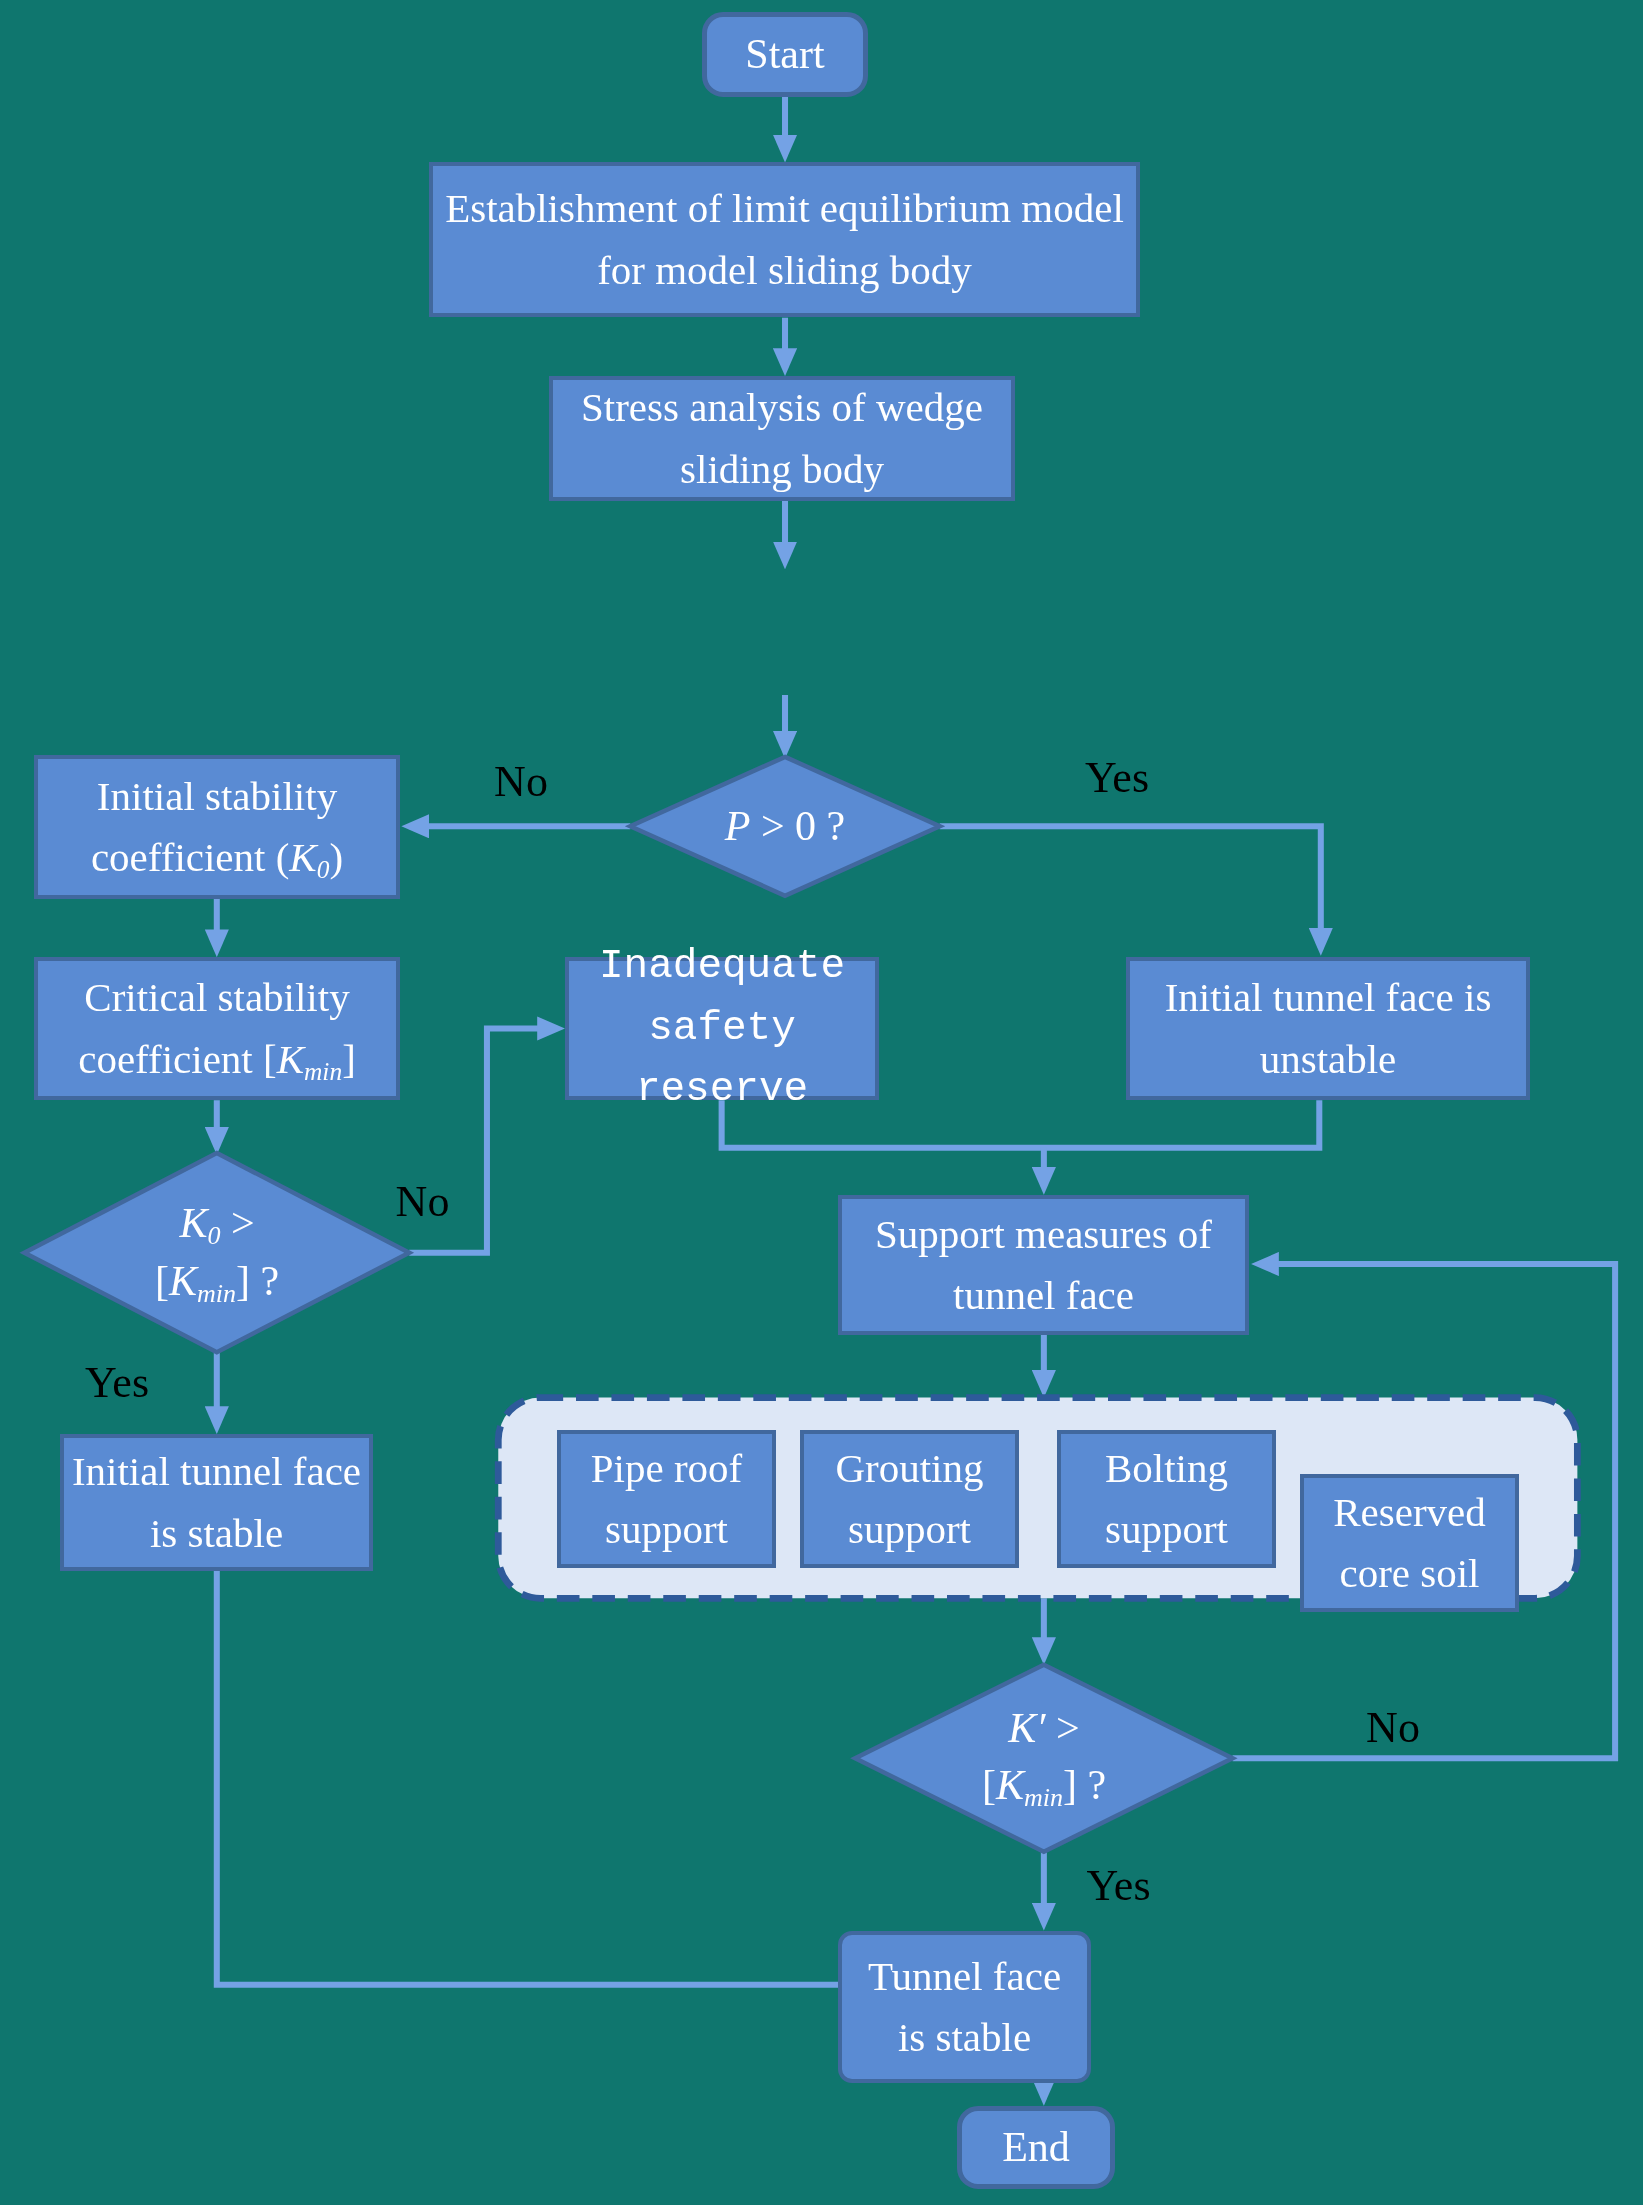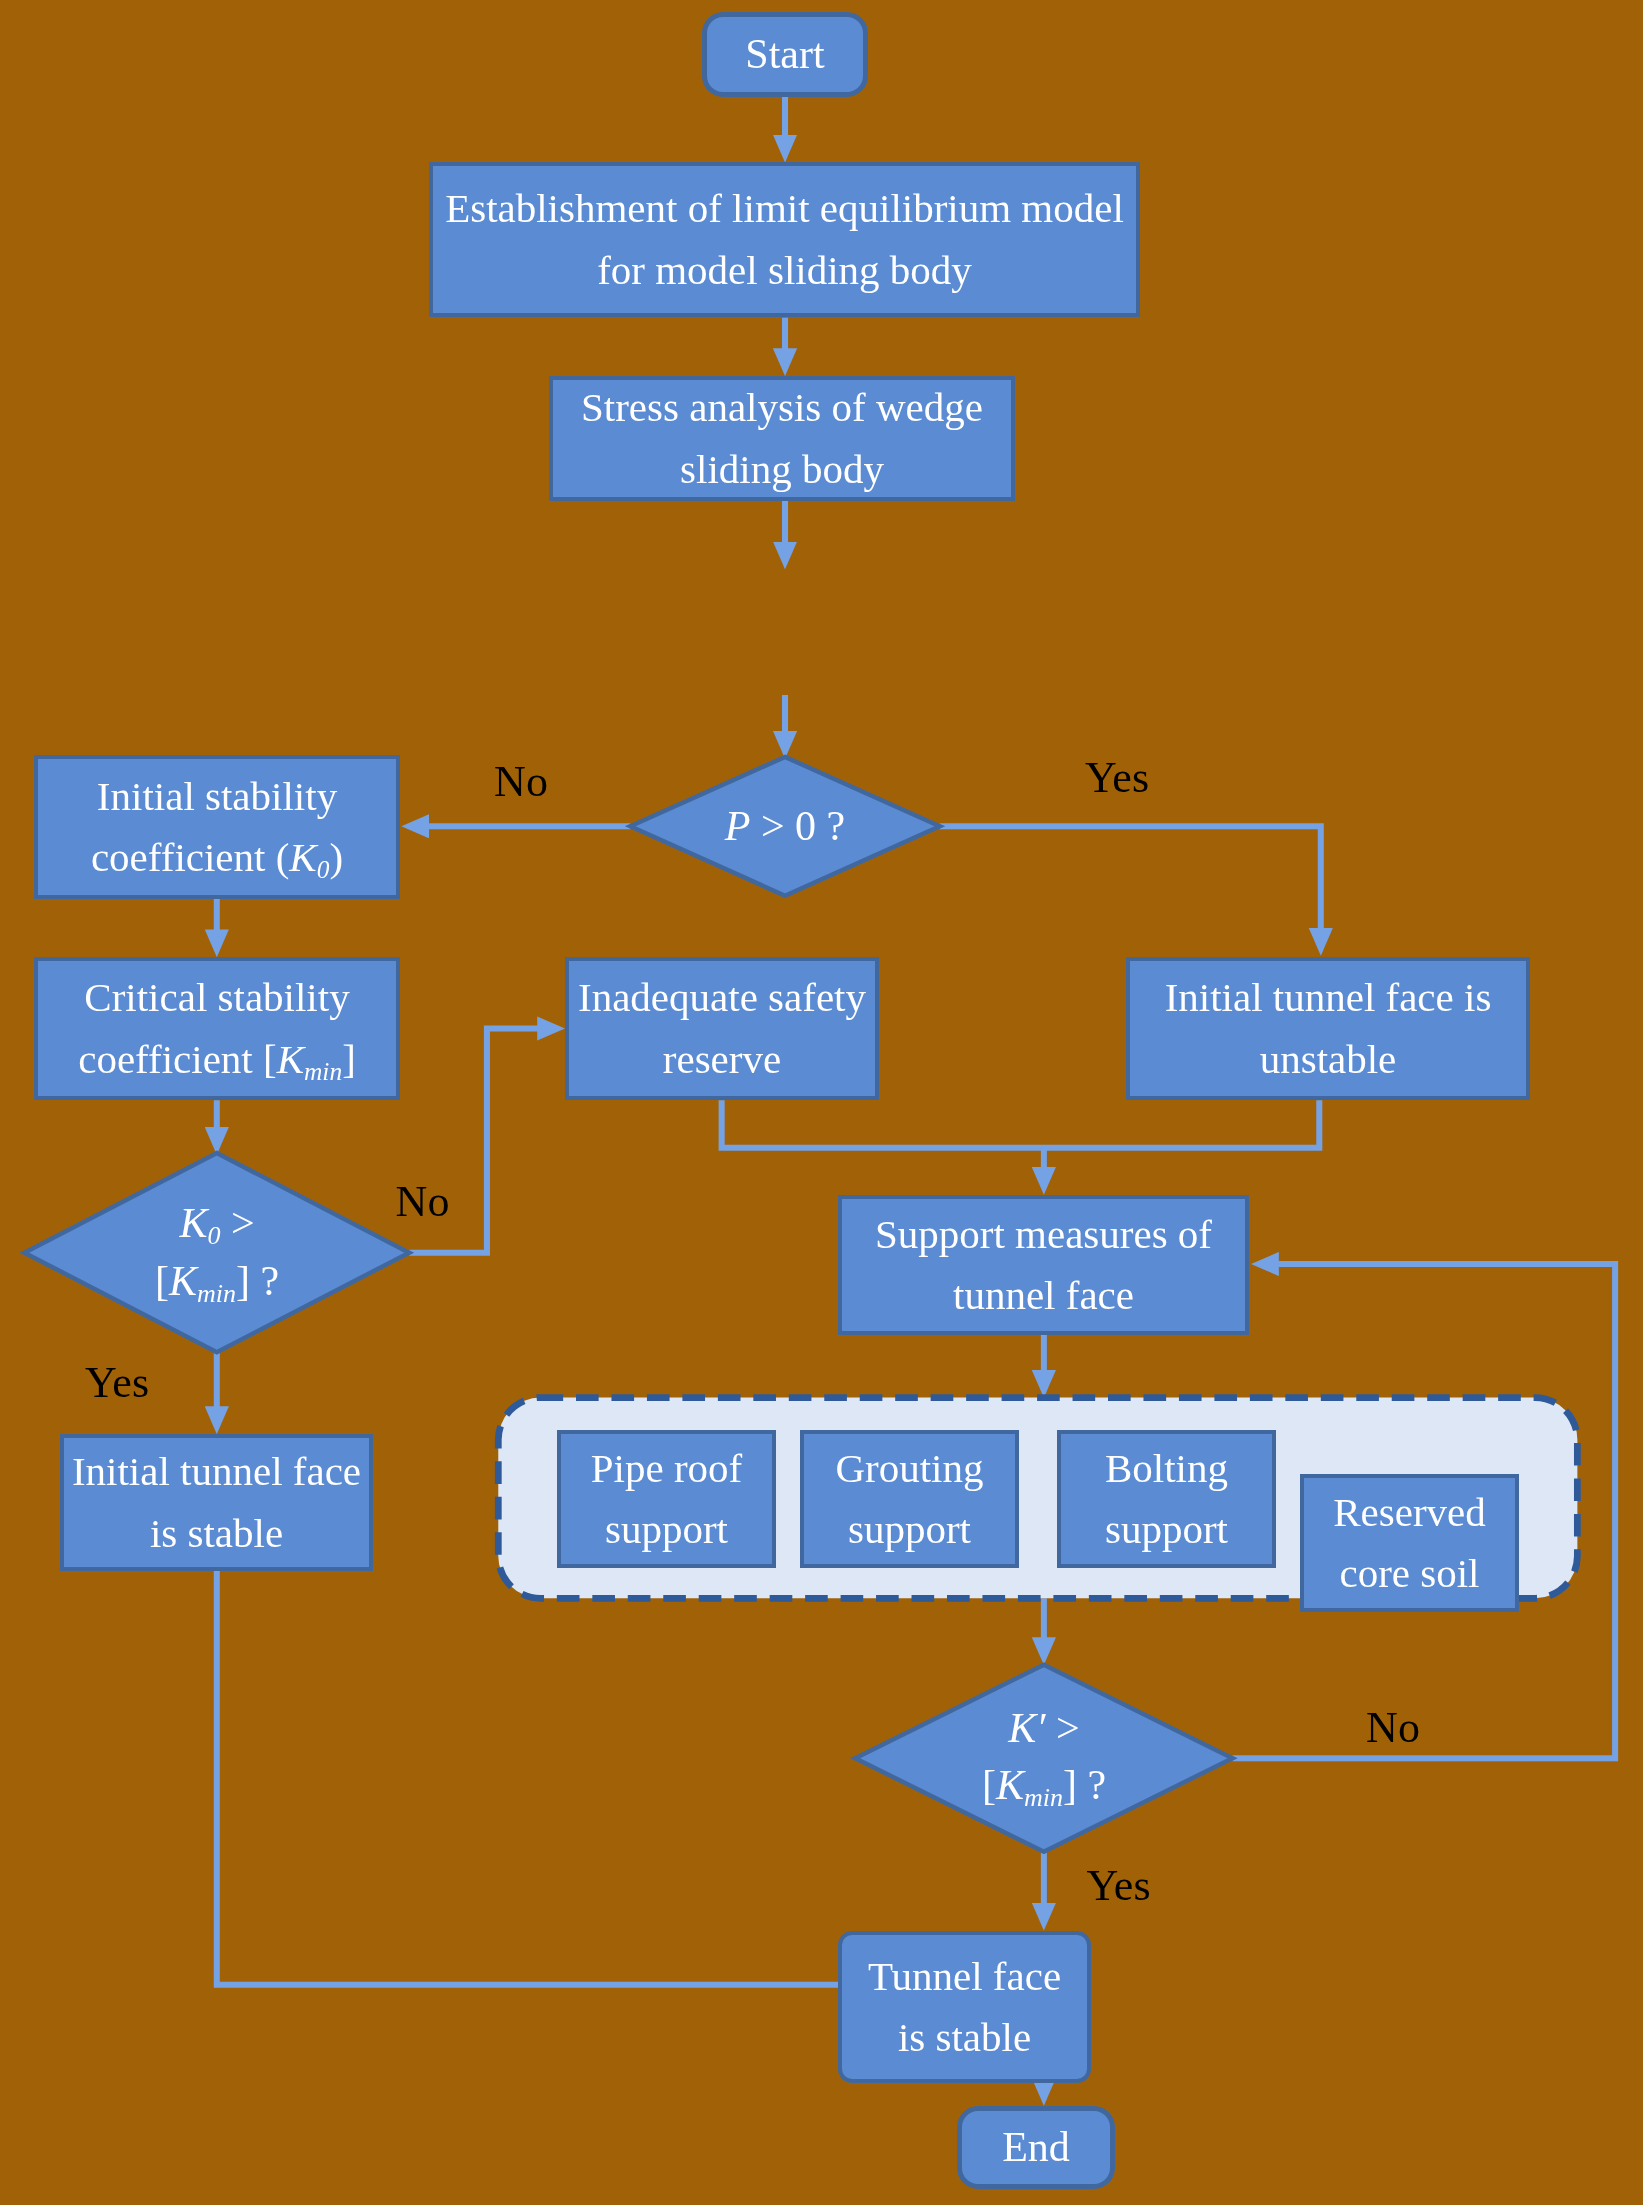--- a/index.html
+++ b/index.html
@@ -1,16 +1,16 @@
 <!DOCTYPE html>
 <html style="--node-fill: #5a8bd3; --node-border: #41689e; --connector: #74a2e5; --container-fill: #dde7f6; --container-border: #2e5a9a; --node-text: #ffffff; --label-text: #000000;font-size:12px"><head>
 <meta charset="utf-8">
 <style>
   html,body{margin:0;padding:0;background:#ffffff;}
-  #page{position:relative;width:1644px;height:2205px;background:#a16207;overflow:hidden;
+  #page{position:relative;width:1644px;height:2205px;background:#0f766e;overflow:hidden;
         font-family:"Liberation Serif", serif;}
   #flow-svg{position:absolute;left:0;top:0;z-index:1;}
   .edge{fill:none;stroke:var(--connector);stroke-width:8;stroke-linejoin:miter;}
   .edge-noarrow{fill:none;stroke:var(--connector);stroke-width:8;stroke-linejoin:miter;}
   #arrowhead path{fill:var(--connector);}
   .diamond{fill:var(--node-fill);stroke:var(--node-border);stroke-width:6;}
   .dashed-container{fill:var(--container-fill);stroke:var(--container-border);
         stroke-width:9;stroke-dasharray:30 17;}
   .node{position:absolute;z-index:2;box-sizing:border-box;
         background:var(--node-fill);border:4.5px solid var(--node-border);
@@ -78,21 +78,21 @@
 
 
   <div class="node" style="left:34px;top:755px;width:366px;height:144px;">
     <span><span>Initial stability coefficient (</span><span class="v nowrap">K</span><span class="sb">0</span><span>)</span></span>
   </div>
 
   <div class="node" style="left:34px;top:957px;width:366px;height:143px;">
     <span><span>Critical stability coefficient [</span><span class="v nowrap">K</span><span class="sb">min</span><span>]</span></span>
   </div>
 
-  <div class="node" style="left:565px;top:957px;width:314px;height:143px;">
+  <div class="node" style="left:565px;top:957px;width:314px;height:143px;font-family:Liberation Mono, monospace;">
     <span>Inadequate safety reserve</span>
   </div>
 
   <div class="node" style="left:1126px;top:957px;width:404px;height:143px;">
     <span>Initial tunnel face is unstable</span>
   </div>
 
   <div class="node" style="left:838px;top:1195px;width:411px;height:140px;">
     <span>Support measures of tunnel face</span>
   </div>

